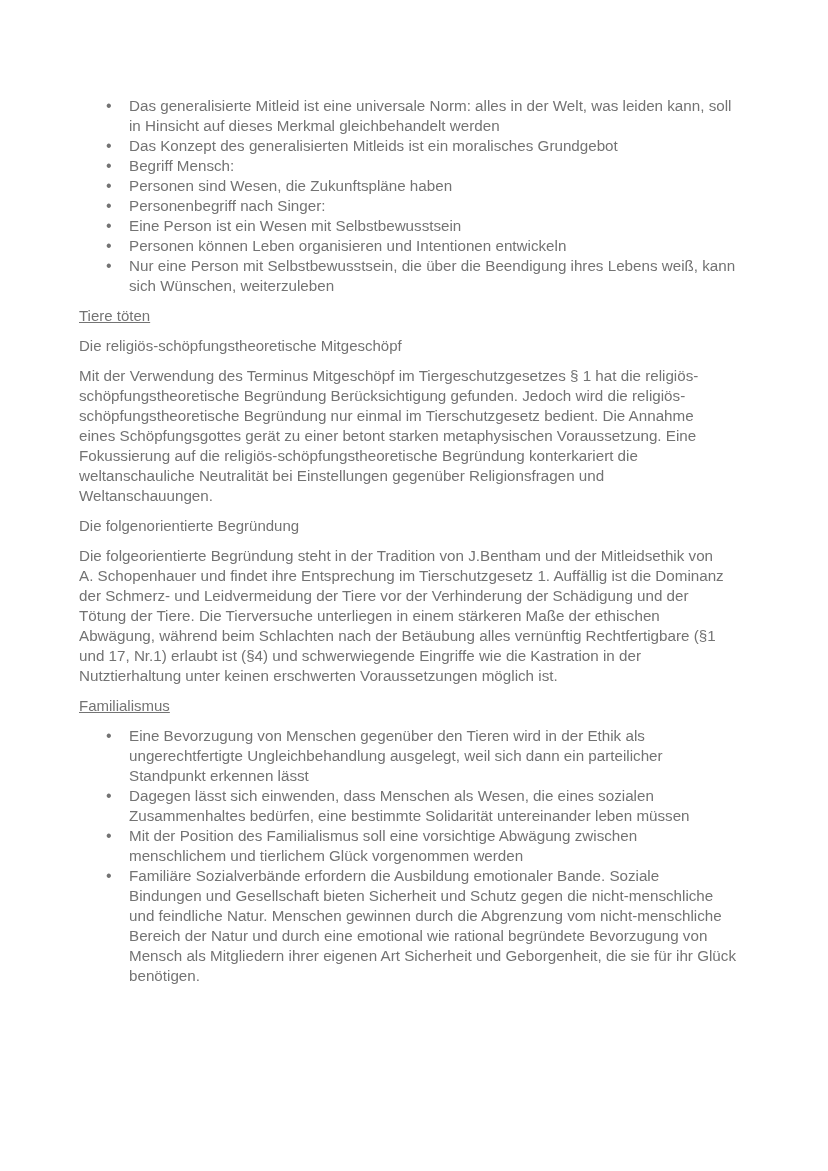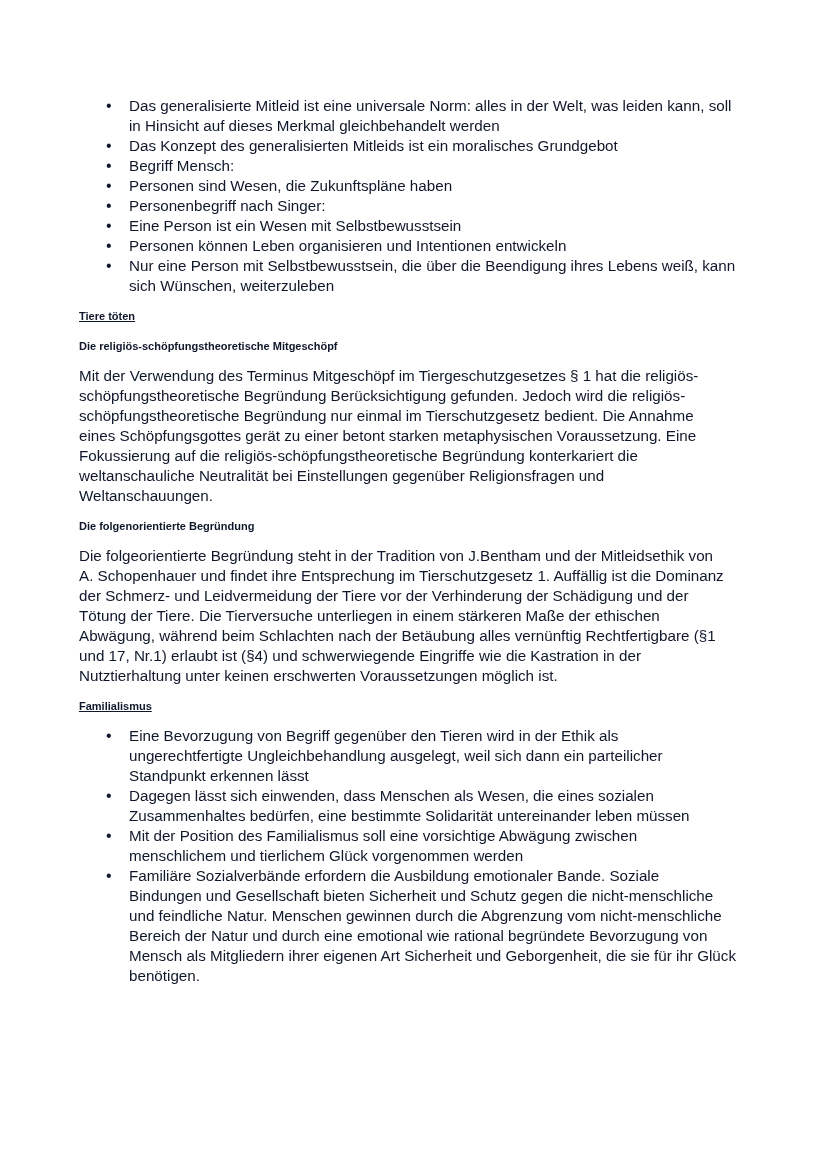--- a/index.html
+++ b/index.html
@@ -6,21 +6,21 @@
   body {
     width: 828px; height: 1171px;
     font-family: "Liberation Sans", sans-serif;
     -webkit-font-smoothing: antialiased;
   }
   .page {
     box-sizing: border-box;
     width: 828px; height: 988px;
     padding: 96px 92px 40px 79px;
     background: #ffffff;
-    color: #0f172a;
+    color: #737373;
     font-size: 15.2px;
     line-height: 20px;
     overflow: hidden;
   }
   ul.blist {
     list-style: none;
     margin: 0 0 10px 0;
     padding: 0;
   }
   ul.blist li {
@@ -28,22 +28,22 @@
     padding-left: 50px;
   }
   ul.blist li::before {
     content: "\2022";
     position: absolute;
     left: 27px;
     top: 0;
     font-size: 16px;
   }
   .h {
-    font-size: 11px;
-    font-weight: 700;
+    font-size: 15px;
+    font-weight: 400;
     line-height: 20px;
     margin: 0 0 10px 0;
   }
   .h .u { text-decoration: underline; }
   p.para {
     margin: 0 12px 10px 0;
     max-width: 671px;
   }
 </style>
 </head>
@@ -68,21 +68,21 @@
 
   <p class="para">Mit der Verwendung des Terminus Mitgeschöpf im Tiergeschutzgesetzes § 1 hat die religiös-schöpfungstheoretische Begründung Berücksichtigung gefunden. Jedoch wird die religiös-schöpfungstheoretische Begründung nur einmal im Tierschutzgesetz bedient. Die Annahme eines Schöpfungsgottes gerät zu einer betont starken metaphysischen Voraussetzung. Eine Fokussierung auf die religiös-schöpfungstheoretische Begründung konterkariert die weltanschauliche Neutralität bei Einstellungen gegenüber Religionsfragen und Weltanschauungen.</p>
 
   <h2 class="h"><span>Die folgenorientierte Begründung</span></h2>
 
   <p class="para">Die folgeorientierte Begründung steht in der Tradition von J.Bentham und der Mitleidsethik von A. Schopenhauer und findet ihre Entsprechung im Tierschutzgesetz 1. Auffällig ist die Dominanz der Schmerz- und Leidvermeidung der Tiere vor der Verhinderung der Schädigung und der Tötung der Tiere. Die Tierversuche unterliegen in einem stärkeren Maße der ethischen Abwägung, während beim Schlachten nach der Betäubung alles vernünftig Rechtfertigbare (§1 und 17, Nr.1) erlaubt ist (§4) und schwerwiegende Eingriffe wie die Kastration in der Nutztierhaltung unter keinen erschwerten Voraussetzungen möglich ist.</p>
 
   <h2 class="h"><span class="u">Familialismus</span></h2>
 
   <ul class="blist">
-    <li>Eine Bevorzugung von Begriff gegenüber den Tieren wird in der Ethik als ungerechtfertigte Ungleichbehandlung ausgelegt, weil sich dann ein parteilicher Standpunkt erkennen lässt</li>
+    <li>Eine Bevorzugung von Menschen gegenüber den Tieren wird in der Ethik als ungerechtfertigte Ungleichbehandlung ausgelegt, weil sich dann ein parteilicher Standpunkt erkennen lässt</li>
     <li>Dagegen lässt sich einwenden, dass Menschen als Wesen, die eines sozialen Zusammenhaltes bedürfen, eine bestimmte Solidarität untereinander leben müssen</li>
     <li>Mit der Position des Familialismus soll eine vorsichtige Abwägung zwischen menschlichem und tierlichem Glück vorgenommen werden</li>
     <li>Familiäre Sozialverbände erfordern die Ausbildung emotionaler Bande. Soziale Bindungen und Gesellschaft bieten Sicherheit und Schutz gegen die nicht-menschliche und feindliche Natur. Menschen gewinnen durch die Abgrenzung vom nicht-menschliche Bereich der Natur und durch eine emotional wie rational begründete Bevorzugung von Mensch als Mitgliedern ihrer eigenen Art Sicherheit und Geborgenheit, die sie für ihr Glück benötigen.</li>
   </ul>
 
   <h2 class="h"><span class="u">Utilitarismus</span></h2>
 
   <ul class="blist">
     <li>Richtiges Handeln</li>
     <li>Moral: Selbstzweck oder Mittel, um Welt zu verbessern</li>

